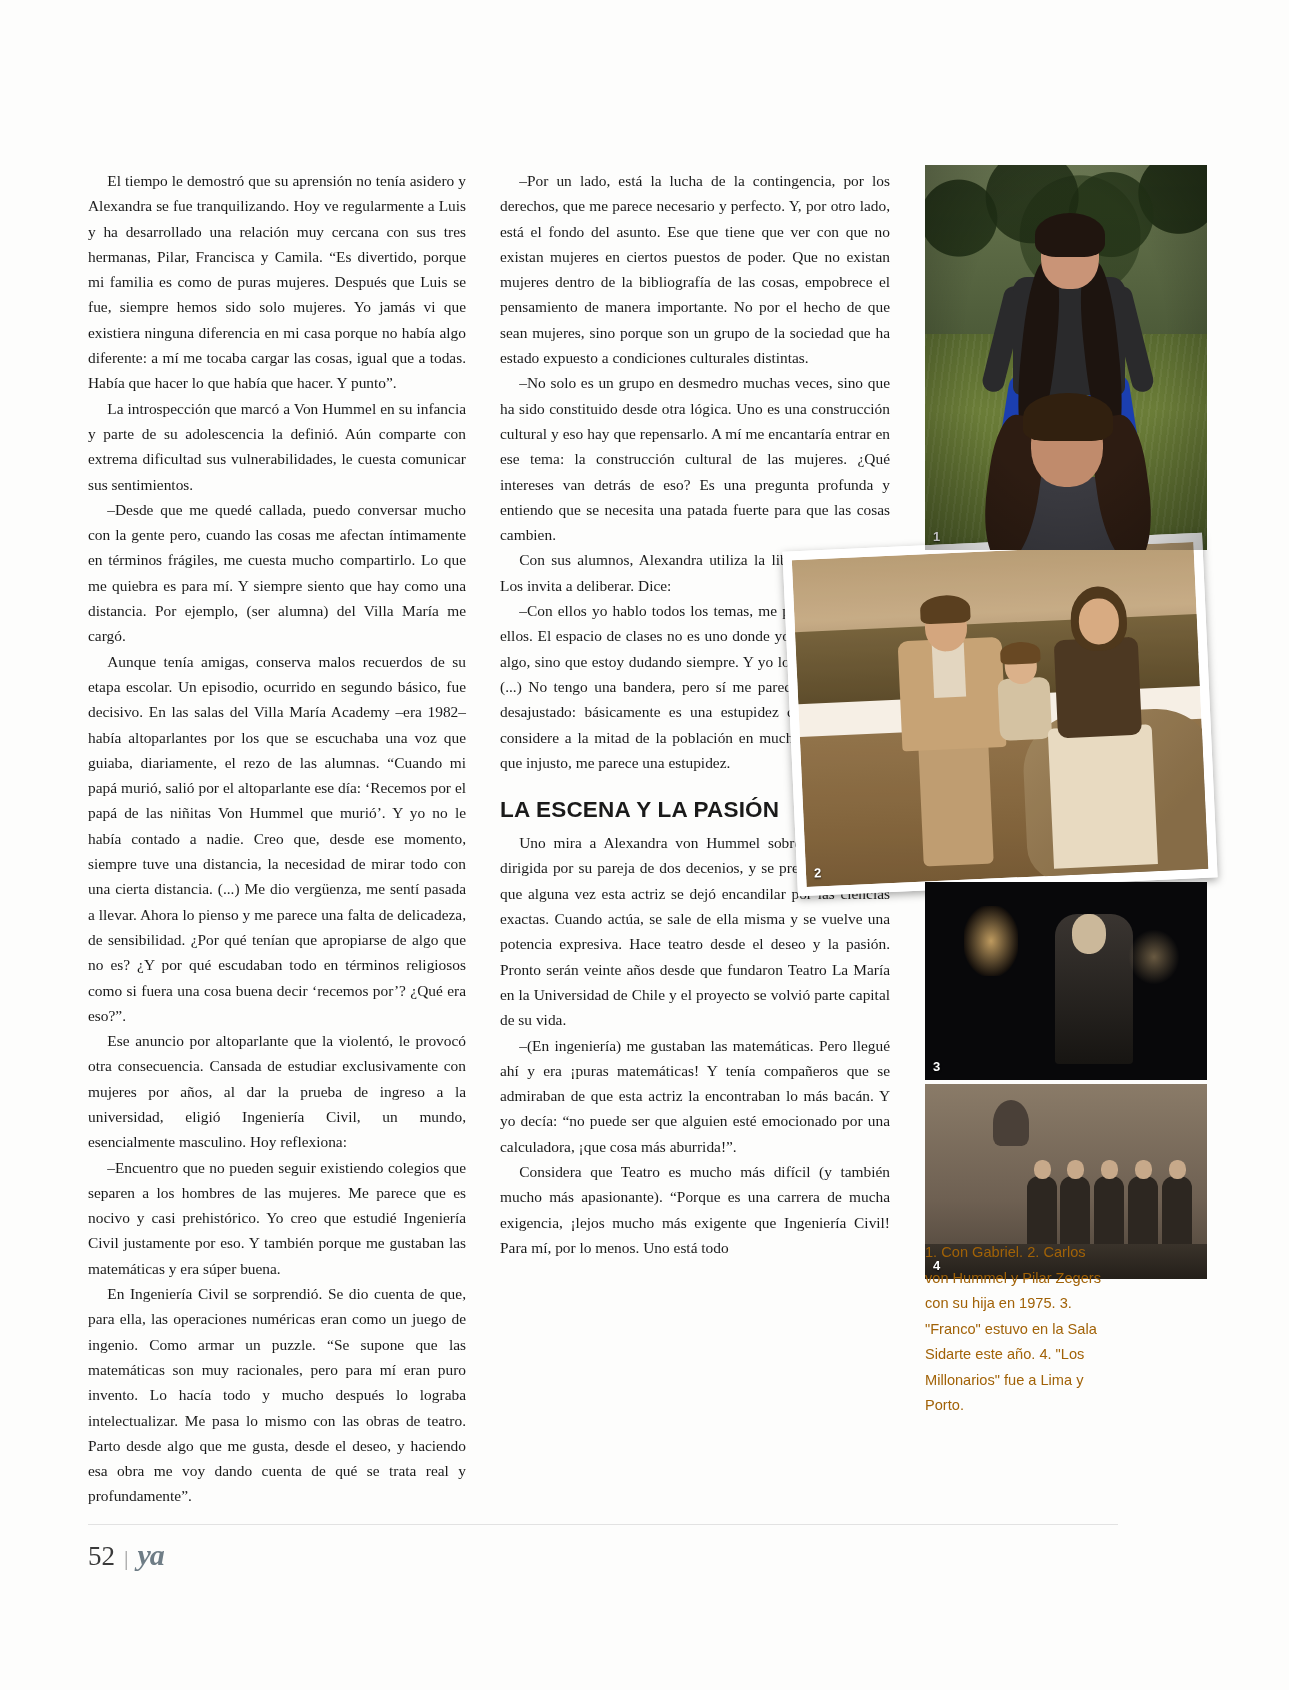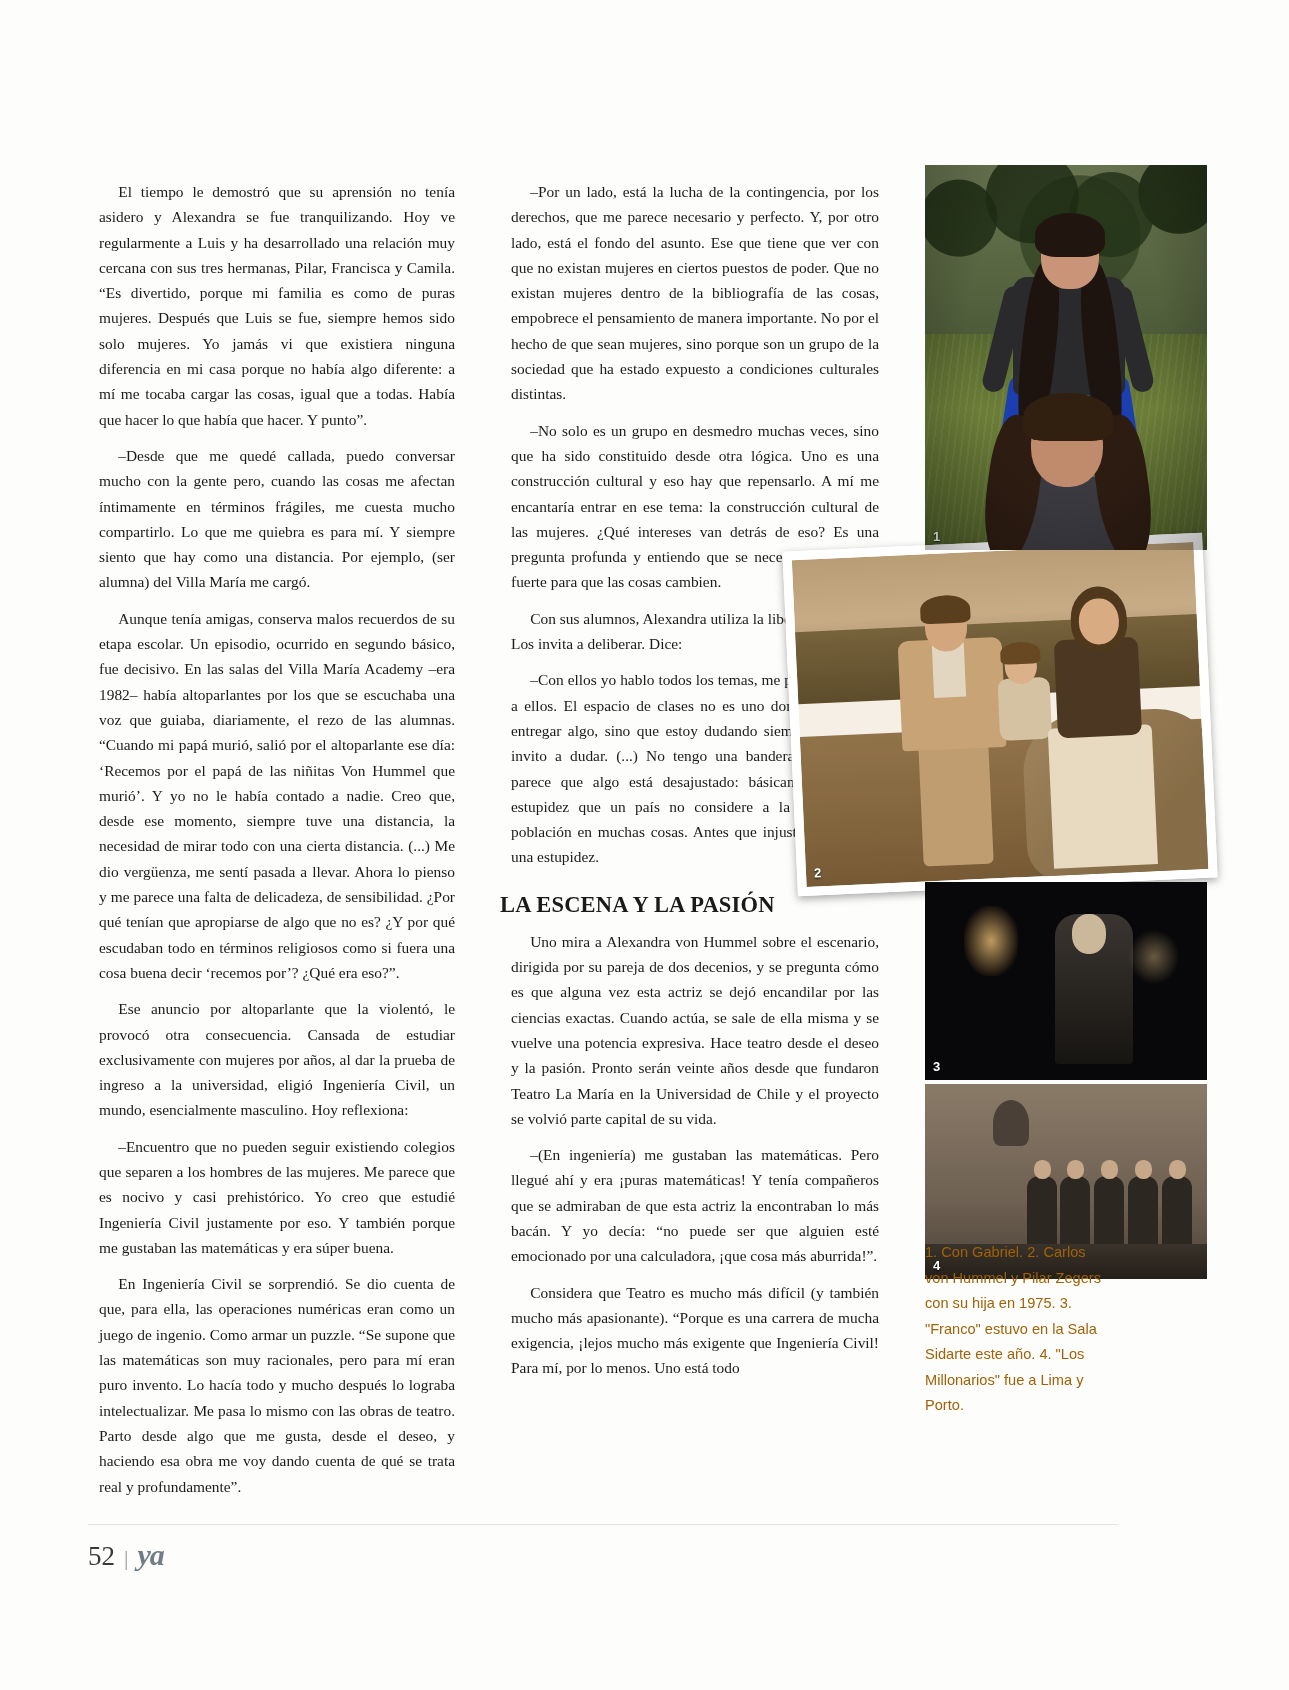--- a/index.html
+++ b/index.html
@@ -26,31 +26,31 @@
   .col {
     position: absolute;
     top: 168px;
     font-size: 15.4px;
     line-height: 25.3px;
     text-align: justify;
     text-justify: inter-word;
     hyphens: manual;
   }
   .col p {
-    margin: 11px;
+    margin: 0;
     text-indent: 1.25em;
     font-family: Liberation Serif, serif;
   }
   .col p.noindent { text-indent: 0; }
 
   #col1 { left: 88px;  width: 378px; }
   #col2 { left: 500px; width: 390px; }
 
   .section-head {
-    font-family: Liberation Serif, serif;
+    font-family: Liberation Sans, sans-serif;
     font-weight: bold;
     font-size: 22.5px;
     line-height: 27px;
     letter-spacing: 0.2px;
     margin: 21px 0 7px 0;
     text-indent: 0;
     text-align: left;
   }
 
   
@@ -307,20 +307,21 @@
     position:absolute; left:88px; top:1524px; width:1030px; height:1px; background:#e2e2e2;
   }
 </style>
 </head>
 <body>
 
 <div class="page">
 
   <div class="col" id="col1">
     <p>El tiempo le demostró que su aprensión no tenía asidero y Alexandra se fue tranquilizando. Hoy ve regularmente a Luis y ha desarrollado una relación muy cercana con sus tres hermanas, Pilar, Francisca y Camila. “Es divertido, porque mi familia es como de puras mujeres. Después que Luis se fue, siempre hemos sido solo mujeres. Yo jamás vi que existiera ninguna diferencia en mi casa porque no había algo diferente: a mí me tocaba cargar las cosas, igual que a todas. Había que hacer lo que había que hacer. Y punto”.</p>
+    <p>La introspección que marcó a Von Hummel en su infancia y parte de su adolescencia la definió. Aún comparte con extrema dificultad sus vulnerabilidades, le cuesta comunicar sus sentimientos.</p>
     <p>–Desde que me quedé callada, puedo conversar mucho con la gente pero, cuando las cosas me afectan íntimamente en términos frágiles, me cuesta mucho compartirlo. Lo que me quiebra es para mí. Y siempre siento que hay como una distancia. Por ejemplo, (ser alumna) del Villa María me cargó.</p>
     <p>Aunque tenía amigas, conserva malos recuerdos de su etapa escolar. Un episodio, ocurrido en segundo básico, fue decisivo. En las salas del Villa María Academy –era 1982– había altoparlantes por los que se escuchaba una voz que guiaba, diariamente, el rezo de las alumnas. “Cuando mi papá murió, salió por el altoparlante ese día: ‘Recemos por el papá de las niñitas Von Hummel que murió’. Y yo no le había contado a nadie. Creo que, desde ese momento, siempre tuve una distancia, la necesidad de mirar todo con una cierta distancia. (...) Me dio vergüenza, me sentí pasada a llevar. Ahora lo pienso y me parece una falta de delicadeza, de sensibilidad. ¿Por qué tenían que apropiarse de algo que no es? ¿Y por qué escudaban todo en términos religiosos como si fuera una cosa buena decir ‘recemos por’? ¿Qué era eso?”.</p>
     <p> Ese anuncio por altoparlante que la violentó, le provocó otra consecuencia. Cansada de estudiar exclusivamente con mujeres por años, al dar la prueba de ingreso a la universidad, eligió Ingeniería Civil, un mundo, esencialmente masculino. Hoy reflexiona:</p>
     <p>–Encuentro que no pueden seguir existiendo colegios que separen a los hombres de las mujeres. Me parece que es nocivo y casi prehistórico. Yo creo que estudié Ingeniería Civil justamente por eso. Y también porque me gustaban las matemáticas y era súper buena.</p>
     <p>En Ingeniería Civil se sorprendió. Se dio cuenta de que, para ella, las operaciones numéricas eran como un juego de ingenio. Como armar un puzzle. “Se supone que las matemáticas son muy racionales, pero para mí eran puro invento. Lo hacía todo y mucho después lo lograba intelectualizar. Me pasa lo mismo con las obras de teatro. Parto desde algo que me gusta, desde el deseo, y haciendo esa obra me voy dando cuenta de qué se trata real y profundamente”.</p>
   </div>
 
   <div class="col" id="col2">
     <p>–Por un lado, está la lucha de la contingencia, por los derechos, que me parece necesario y perfecto. Y, por otro lado, está el fondo del asunto. Ese que tiene que ver con que no existan mujeres en ciertos puestos de poder. Que no existan mujeres dentro de la bibliografía de las cosas, empobrece el pensamiento de manera importante. No por el hecho de que sean mujeres, sino porque son un grupo de la sociedad que ha estado expuesto a condiciones culturales distintas.</p>
     <p>–No solo es un grupo en desmedro muchas veces, sino que ha sido constituido desde otra lógica. Uno es una construcción cultural y eso hay que repensarlo. A mí me encantaría entrar en ese tema: la construcción cultural de las mujeres. ¿Qué intereses van detrás de eso? Es una pregunta profunda y entiendo que se necesita una patada fuerte para que las cosas cambien.</p>

